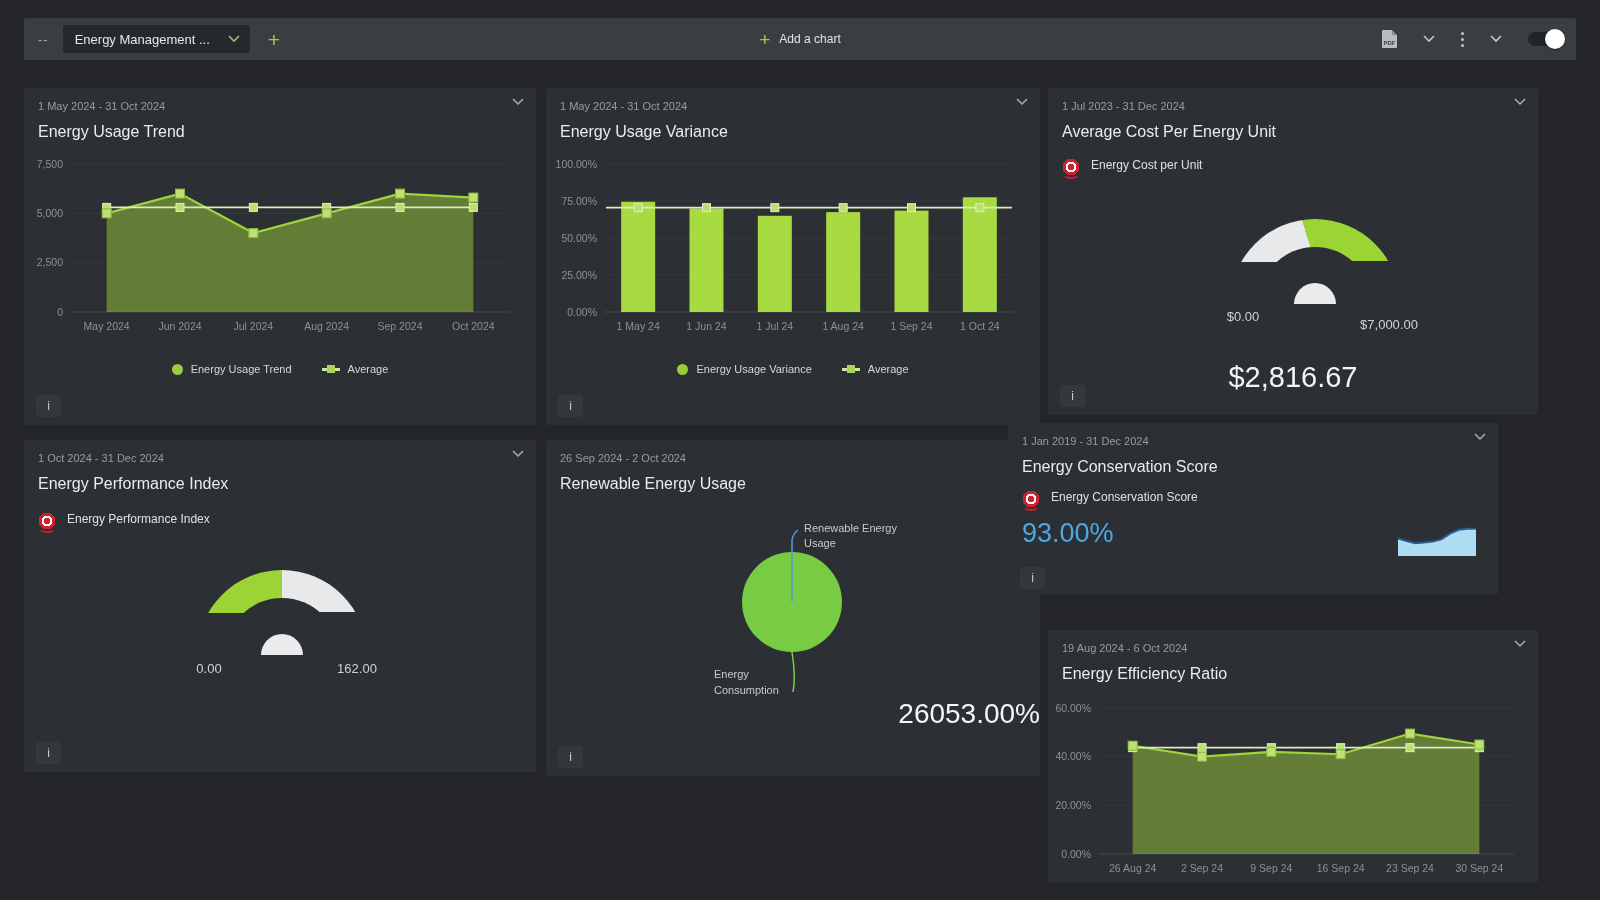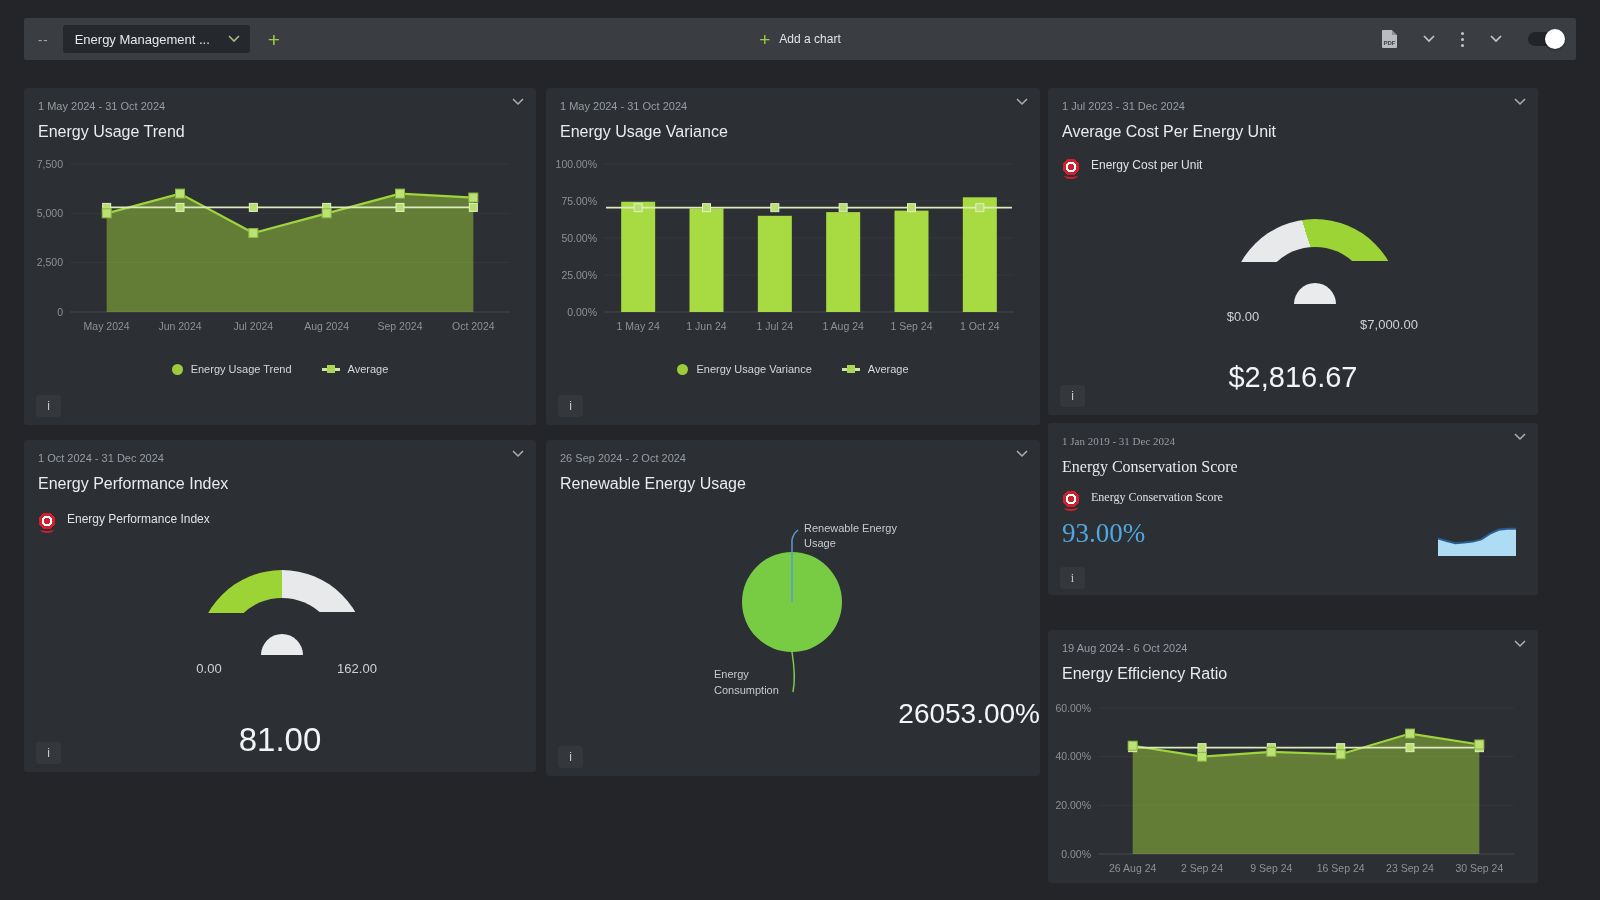--- a/index.html
+++ b/index.html
@@ -34,21 +34,21 @@
   .kpi-row .kpi-lbl { font-size:12px; color:#dfe2e4; }
   .target { width:18px; height:18px; border-radius:50%; position:relative;
     background:radial-gradient(circle at 50% 50%, #cf2030 0 3px, #ffffff 3px 5.5px, #cf2030 5.5px 8.5px, rgba(0,0,0,0) 8.5px); }
   .target:after { content:""; position:absolute; left:2px; right:2px; bottom:-3px; height:5px; border-radius:50%; border-bottom:2px solid #cf2030; }
 
   #card1 { left:24px;  top:88px;  width:512px; height:337px; }
   #card2 { left:546px; top:88px;  width:494px; height:337px; }
   #card3 { left:1048px;top:88px;  width:490px; height:327px; }
   #card4 { left:24px;  top:440px; width:512px; height:332px; }
   #card5 { left:546px; top:440px; width:494px; height:336px; }
-  #card6 { left:1048px;top:423px; width:490px; height:172px;font-family:Liberation Serif, serif; }
+  #card6 { left:1008px;top:423px; width:490px; height:172px; }
   #card7 { left:1048px;top:630px; width:490px; height:253px;text-align:center; }
 
   .chart-svg { position:absolute; }
   #chart1 { left:6px; top:62px; }
   #chart2 { left:6px; top:62px; }
   #chart7 { left:4px; top:64px; }
 
   .legend { position:absolute; top:275px; left:0; width:100%; display:flex; justify-content:center; gap:30px; }
   .legend .li { display:flex; align-items:center; gap:8px; cursor:pointer; }
   .legend .li span { font-size:11px; color:#d5d8da; }
@@ -250,21 +250,20 @@
     <span class="target"></span>
     <span class="kpi-lbl">Energy Performance Index</span>
   </div>
   <div class="gauge" id="g4">
     <div class="arc" style="background: conic-gradient(from 270deg, rgb(156, 212, 53) 0deg, rgb(156, 212, 53) 90deg, rgb(231, 233, 234) 90deg, rgb(231, 233, 234) 180deg, rgba(0, 0, 0, 0) 180deg, rgba(0, 0, 0, 0) 360deg);"></div>
     <div class="hole"></div>
     <div class="hub"></div>
   </div>
   <span class="gauge-min">0.00</span>
   <span class="gauge-max">162.00</span>
-  <div class="gauge-value" style="font-size:33px;">81.00</div>
   <div class="info-btn">i</div>
 </div>
 
 <div class="card" id="card5">
   <span class="date">26 Sep 2024 - 2 Oct 2024</span>
   <svg class="card-chev" width="12" height="8" viewBox="0 0 12 8">
       <path d="M1 1 L6 6 L11 1" fill="none" stroke="#aab0b5" stroke-width="1.5"></path>
     </svg>
   <div class="title">Renewable Energy Usage</div>
   <svg id="pie-svg" class="chart-svg" width="494" height="220">

